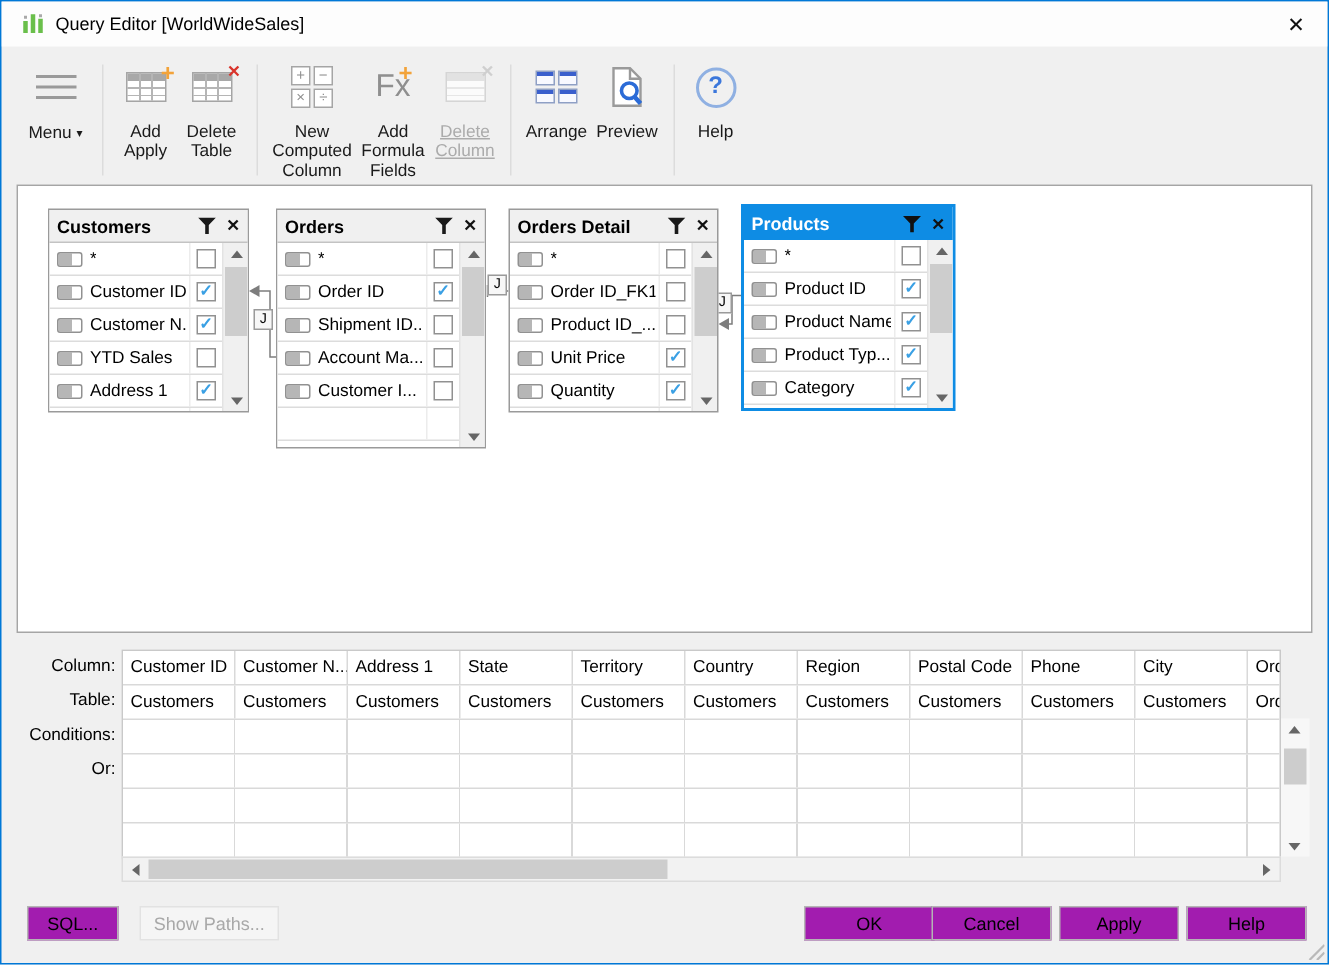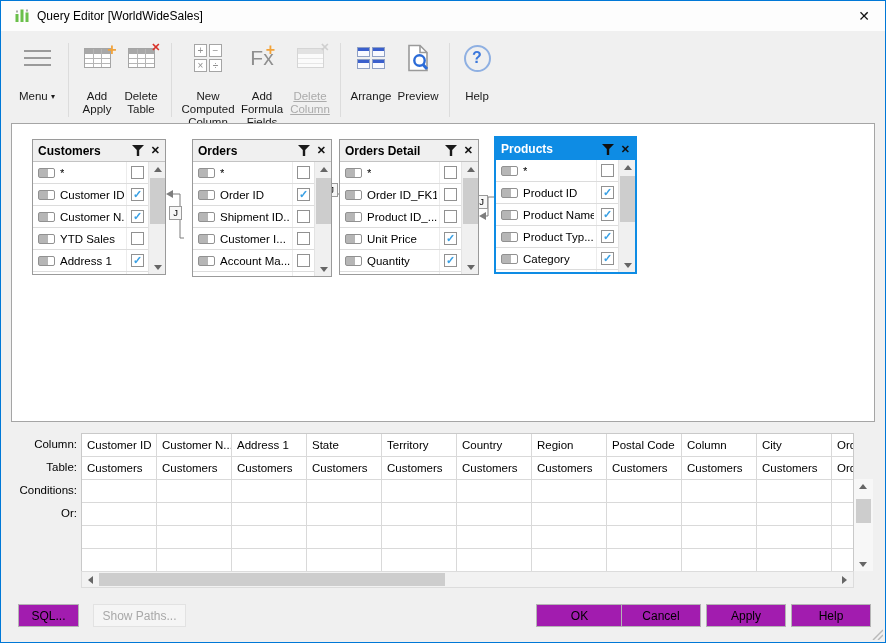--- a/index.html
+++ b/index.html
@@ -10,21 +10,21 @@
   }
   
   .titlebar { position:absolute; left:0; top:0; width:100%; height:30px; background:#fdfdfd; }
   .title-icon { position:absolute; left:13px; top:7px; width:16px; height:16px; }
   .title-text { position:absolute; left:36px; top:8px; font-size:12px; color:#000; }
   .close-btn { position:absolute; right:0; top:0; width:42px; height:30px; display:flex; align-items:center; justify-content:center; font-size:14px; color:#111; cursor:pointer; }
   
   .toolbar { position:absolute; left:0; top:30px; width:100%; height:92px; display:flex; align-items:flex-start; padding:8px 0 0 12px; }
   .tbtn { display:flex; flex-direction:column; align-items:center; text-align:center; }
   .tbtn .ic { height:38px; display:flex; align-items:center; justify-content:center; }
-  .tbtn .lbl { font-size:11.5px; line-height:13px; color:#1a1a1a; margin-top:13px; }
+  .tbtn .lbl { font-size:11.5px; line-height:13px; color:#1a1a1a; margin-top:5px; }
   .tbtn.disabled .lbl { color:#ababab;text-decoration:underline; }
   .tsep { width:1px; height:74px; background:#dcdcdc; margin:4px 7px 0 7px; flex:none; }
   
   .menu-ic { display:flex; flex-direction:column; gap:5px; }
   .menu-ic i { display:block; width:27px; height:2px; background:#9a9a9a; }
   
   .tbl-ic { position:relative; width:27px; height:20px; border:1px solid #a5a5a5;
     background-image:
       linear-gradient(90deg, transparent 0 8px, #b5b5b5 8px 9px, transparent 9px 16px, #b5b5b5 16px 17px, transparent 17px),
       linear-gradient(#a8a8a8 0 5px, transparent 5px 9px, #b5b5b5 9px 10px, transparent 10px 14px, #b5b5b5 14px 15px, transparent 15px),
@@ -279,21 +279,21 @@
           </div>
         </div>
         <div class="vscroll">
           <span class="sarrow up"></span>
           <span class="sthumb" style="top:16px;height:46px"></span>
           <span class="sarrow down"></span>
         </div>
       </div>
     </div>
 
-    <div class="panel" style="left:180px;top:15px;width:140px;height:138px">
+    <div class="panel" style="left:172px;top:15px;width:140px;height:160px">
       <div class="panel-header">
         <span class="panel-title">Orders</span>
         <span class="filter-icon">
             <svg width="12" height="11" viewBox="0 0 12 11">
               <path d="M0 0 H12 L7.2 5 V11 H4.8 V5 Z" fill="#1a1a1a"></path>
             </svg>
           </span>
         <span class="panel-close"></span>
       </div>
       <div class="panel-body">
@@ -314,28 +314,28 @@
           </div>
           <div class="field-row">
             <span class="field-icon"></span>
             <span class="field-name">Shipment ID...</span>
             <span class="cb-col">
                 <span class="cb"></span>
               </span>
           </div>
           <div class="field-row">
             <span class="field-icon"></span>
+            <span class="field-name">Account Ma...</span>
+            <span class="cb-col">
+                <span class="cb"></span>
+              </span>
+          </div>
+          <div class="field-row">
+            <span class="field-icon"></span>
             <span class="field-name">Customer I...</span>
-            <span class="cb-col">
-                <span class="cb"></span>
-              </span>
-          </div>
-          <div class="field-row">
-            <span class="field-icon"></span>
-            <span class="field-name">Account Ma...</span>
             <span class="cb-col">
                 <span class="cb"></span>
               </span>
           </div>
           <div class="field-row">
 
             <span class="cb-col"></span>
           </div>
         </div>
         <div class="vscroll">
@@ -475,21 +475,21 @@
   <div class="grid">
     <div class="g-row">
       <div class="g-cell">Customer ID</div>
       <div class="g-cell">Customer N...</div>
       <div class="g-cell">Address 1</div>
       <div class="g-cell">State</div>
       <div class="g-cell">Territory</div>
       <div class="g-cell">Country</div>
       <div class="g-cell">Region</div>
       <div class="g-cell">Postal Code</div>
-      <div class="g-cell">Column</div>
+      <div class="g-cell">Phone</div>
       <div class="g-cell">City</div>
       <div class="g-cell last">Order</div>
     </div>
     <div class="g-row">
       <div class="g-cell">Customers</div>
       <div class="g-cell">Customers</div>
       <div class="g-cell">Customers</div>
       <div class="g-cell">Customers</div>
       <div class="g-cell">Customers</div>
       <div class="g-cell">Customers</div>

